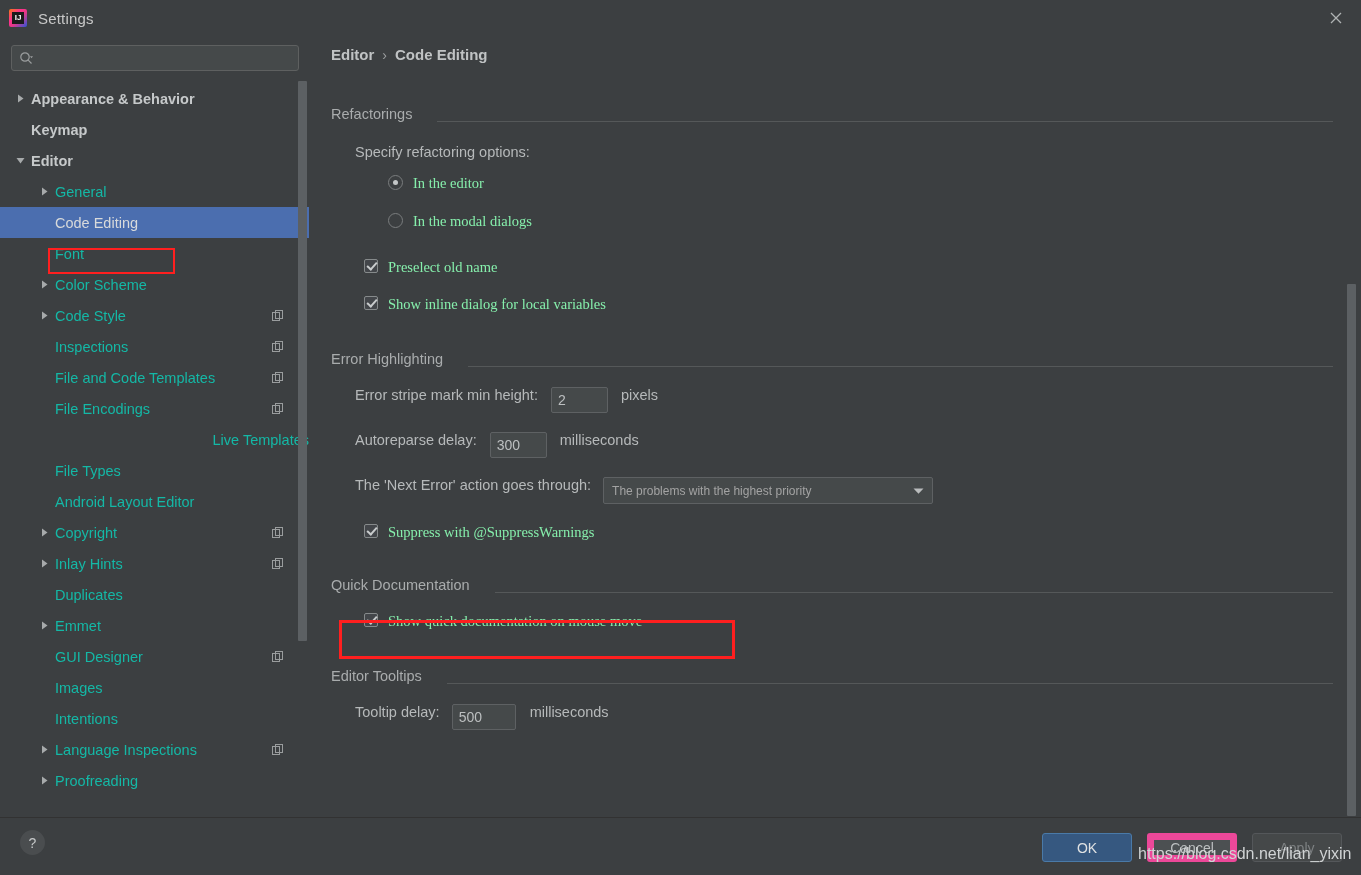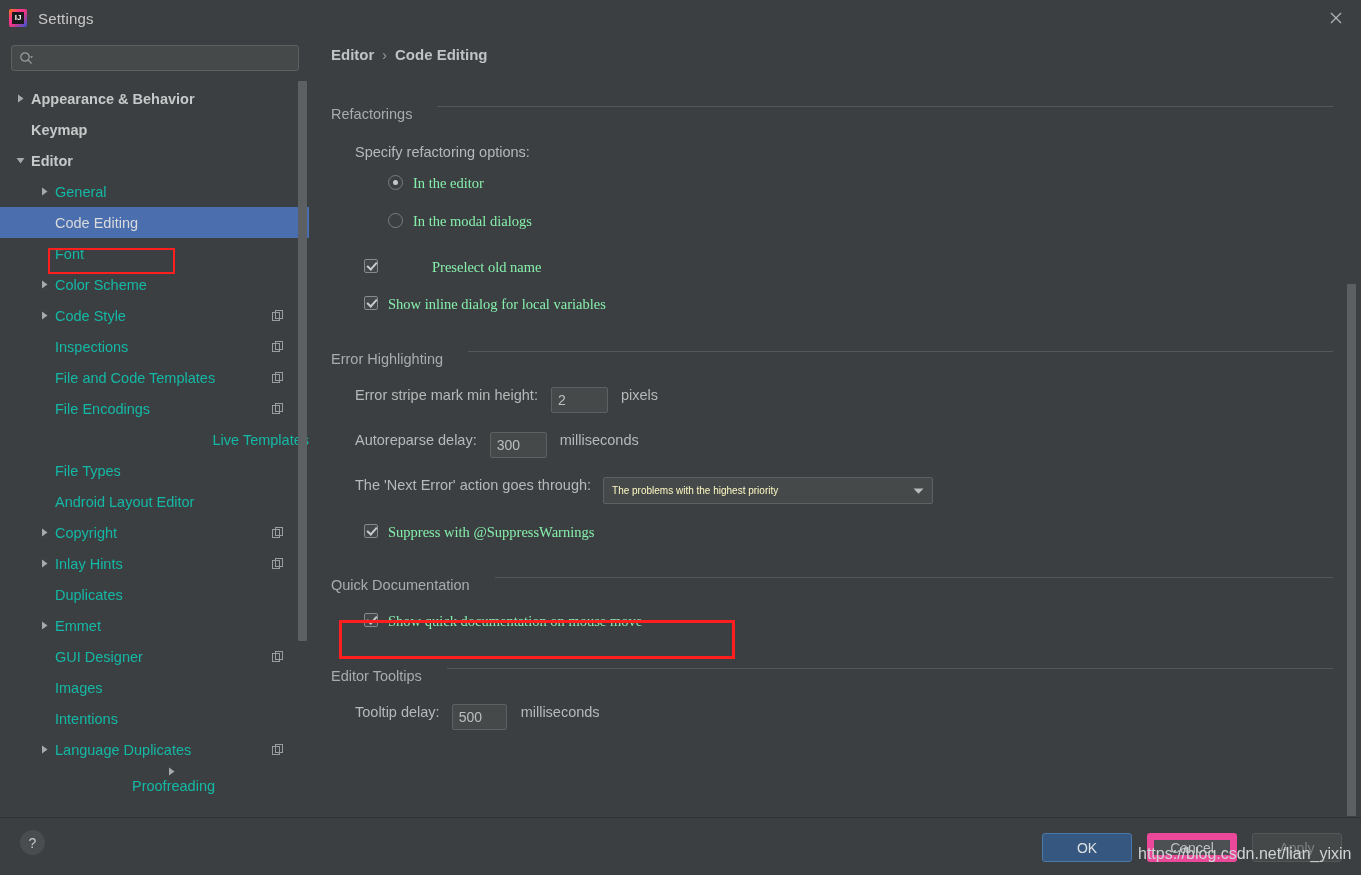--- a/index.html
+++ b/index.html
@@ -172,21 +172,21 @@
   .content {
     position: absolute;
     left: 0; top: 70px;
     right: 0; bottom: 0;
     padding-left: 22px;
     padding-right: 28px;
   }
 
   .section-head {
     display: flex;
-    align-items: flex-start;
+    align-items: flex-end;
     gap: 25px;
     margin-top: 0;
   }
   .section-head .title {
     font-size: 14.5px;
     color: #a9acad;
     white-space: nowrap;
   }
   .section-head .rule {
     flex: 1;
@@ -257,21 +257,21 @@
     background: #45494a;
     border: 1px solid #5e6163;
     border-radius: 2px;
     display: flex;
     align-items: center;
     padding: 0 8px;
     min-width: 330px;
     justify-content: space-between;
     cursor: default;
   }
-  .combo .val { font-size: 10px; color: #fef9c3; }
+  .combo .val { font-size: 12px; color: #a3a3a3; }
   .combo .caret { margin-left: 14px; display: flex; align-items: center; }
 
   
   .anno-box-main {
     position: absolute;
     left: 339px; top: 620px;
     width: 396px; height: 39px;
     border: 3px solid #ff1f1f;
     pointer-events: none;
     z-index: 6;
@@ -584,29 +584,29 @@
             </svg>
           </span>
           <span class="tree-label">Intentions</span>
         </div>
         <div class="tree-row" style="padding-left: 38px;">
           <span class="arrow">
             <svg width="9" height="9" viewBox="0 0 9 9">
               <path d="M2 0.5 L2 8.5 L7.5 4.5 Z" fill="#a7aaab"></path>
             </svg>
           </span>
-          <span class="tree-label">Language Duplicates</span>
+          <span class="tree-label">Language Inspections</span>
           <span class="copy-badge">
             <svg width="12" height="12" viewBox="0 0 12 12">
               <rect x="0.5" y="2.5" width="7" height="8" stroke="#9a9d9e" fill="none" stroke-width="1"></rect>
               <rect x="3.5" y="0.5" width="7" height="8" stroke="#9a9d9e" fill="none" stroke-width="1"></rect>
             </svg>
           </span>
         </div>
-        <div class="tree-row" style="padding-left: 38px; flex-direction: column;">
+        <div class="tree-row" style="padding-left: 38px;">
           <span class="arrow">
             <svg width="9" height="9" viewBox="0 0 9 9">
               <path d="M2 0.5 L2 8.5 L7.5 4.5 Z" fill="#a7aaab"></path>
             </svg>
           </span>
           <span class="tree-label">Proofreading</span>
         </div>
       </div>
 
     <div class="sb-track-left"></div>
@@ -635,21 +635,21 @@
       <div class="row indent2" style="margin-top:15px;">
         <span class="radio checked"></span>
         <span class="ctl-label">In the editor</span>
       </div>
 
       <div class="row indent2" style="margin-top:21px;">
         <span class="radio"></span>
         <span class="ctl-label">In the modal dialogs</span>
       </div>
 
-      <div class="row" style="margin-left:33px;margin-top:29px;gap:44px;">
+      <div class="row" style="margin-left:33px;margin-top:29px;">
         <span class="checkbox checked"></span>
         <span class="ctl-label">Preselect old name</span>
       </div>
 
       <div class="row" style="margin-left:33px;margin-top:20px;">
         <span class="checkbox checked"></span>
         <span class="ctl-label">Show inline dialog for local variables</span>
       </div>
 
       <div class="section-head" style="margin-top:38px;">
@@ -696,21 +696,21 @@
         <span class="ctl-label">Show quick documentation on mouse move</span>
       </div>
 
       <div class="section-head" style="margin-top:38px;">
         <span class="title">Editor Tooltips</span>
         <span class="rule"></span>
       </div>
 
       <div class="row indent1" style="margin-top:20px;">
         <span class="field-label">Tooltip delay:</span>
-        <input class="textinput" style="width: 55px; margin-left: 12px;" value="500">
+        <input class="textinput" style="width: 64px; margin-left: 12px;" value="500">
         <span class="field-label" style="margin-left:14px;">milliseconds</span>
       </div>
 
     </div>
 
     <div class="sb-track-right"></div>
   </div>
 
   <div class="anno-box-main"></div>
 

